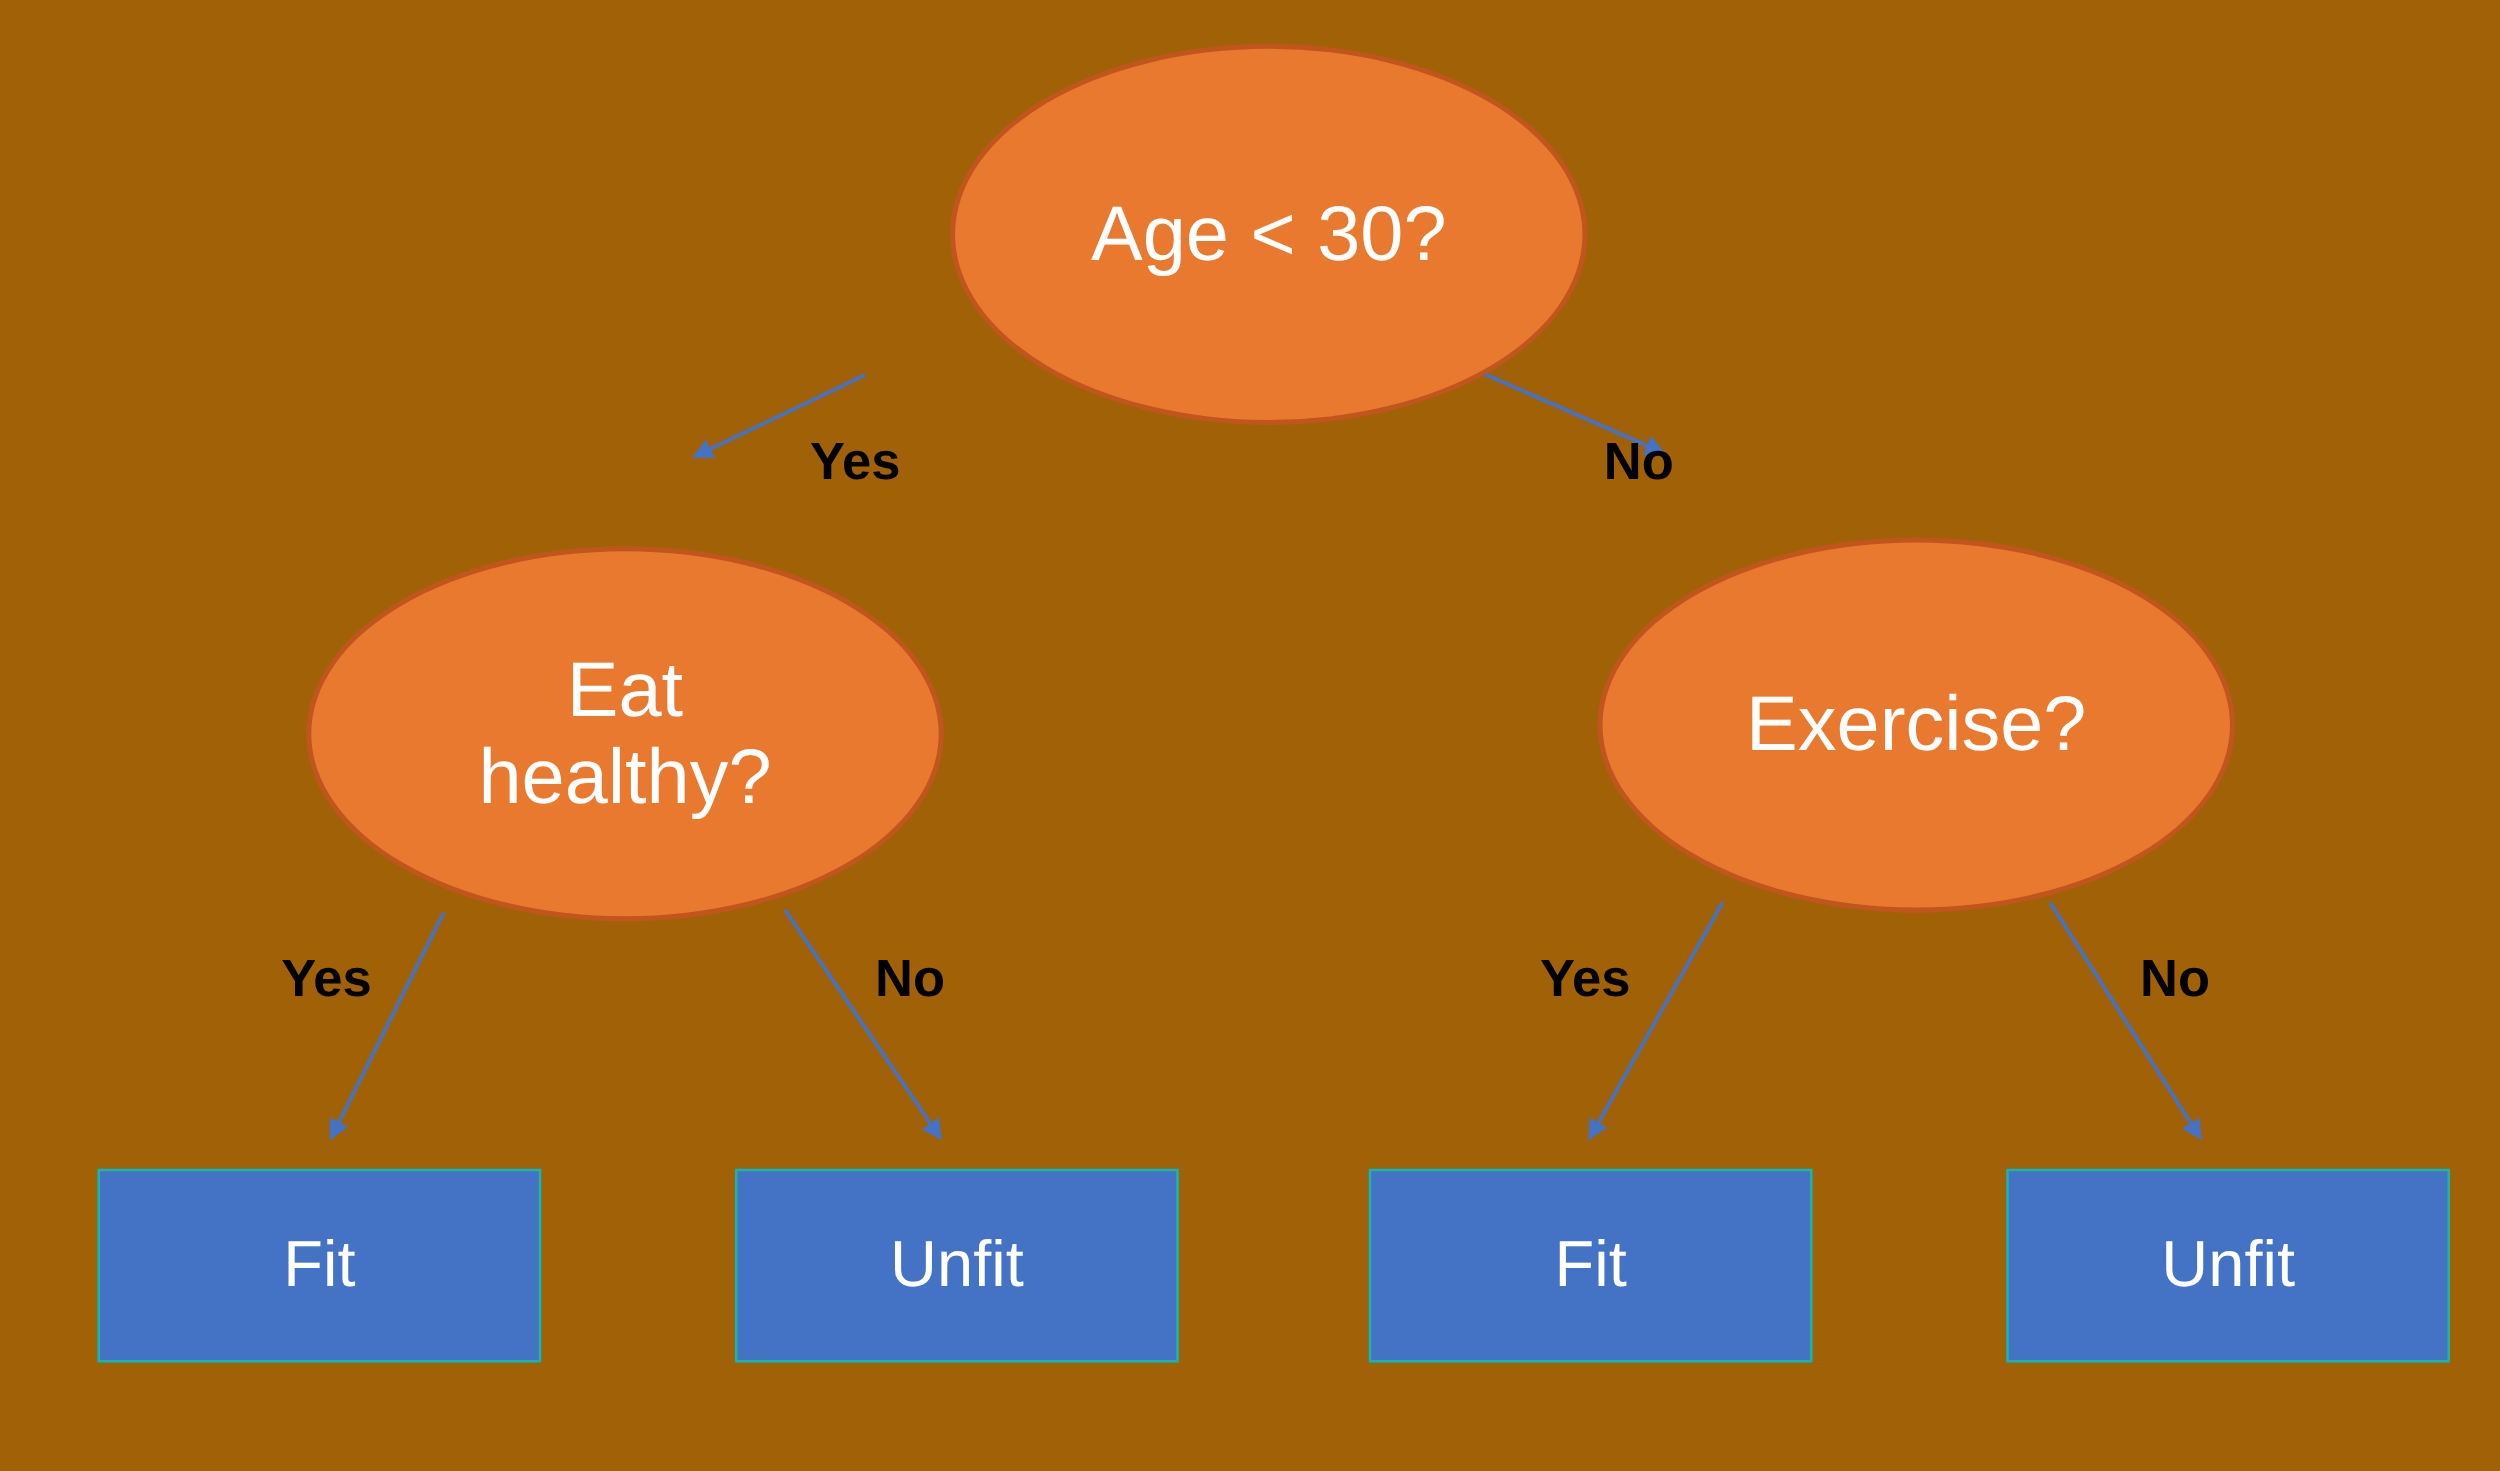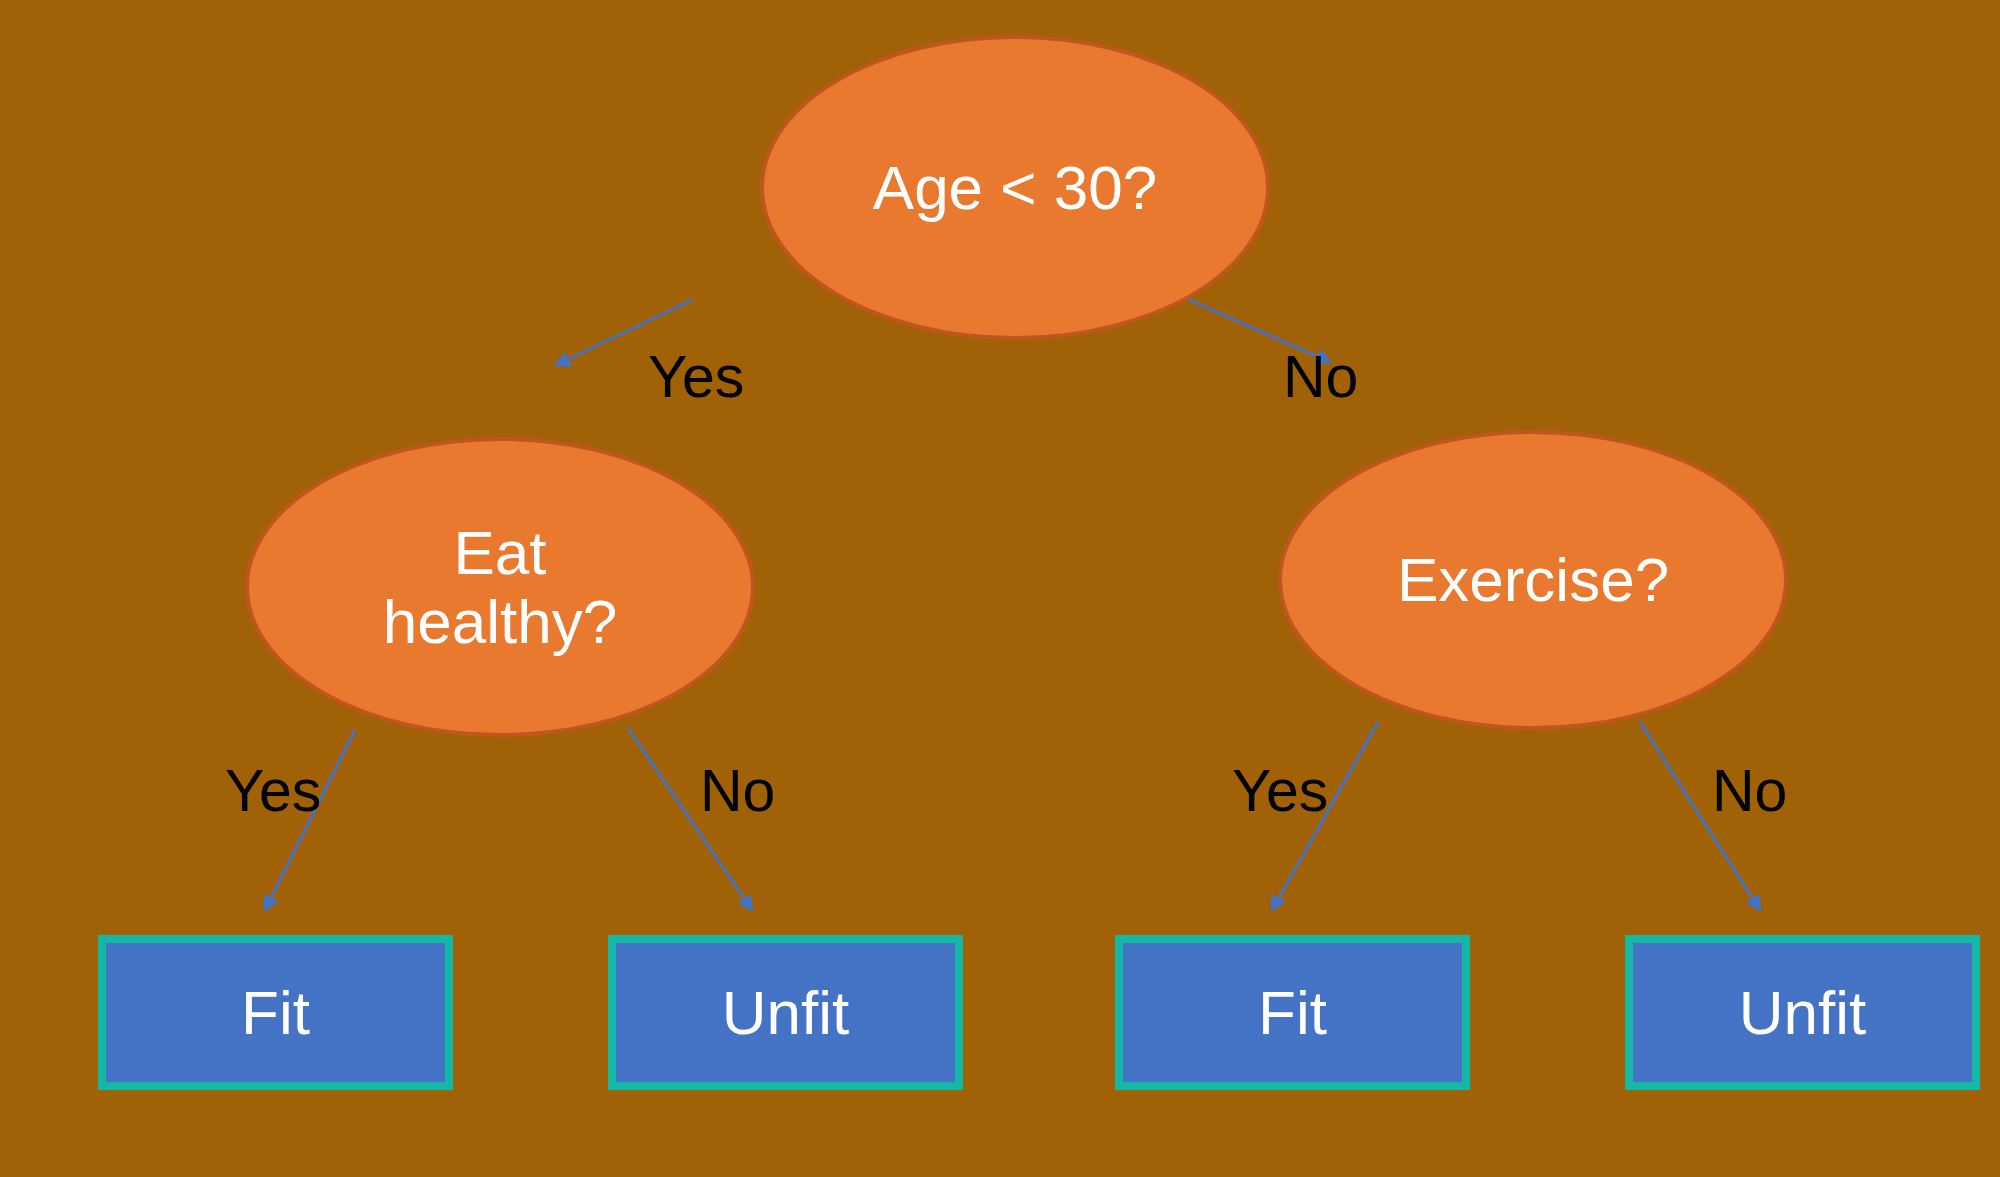--- a/index.html
+++ b/index.html
@@ -36,30 +36,30 @@
     white-space: pre-line;
   }
   .decision {
     border-radius: 50%;
     background: #E8792E;
     border: 4px solid #C0561E;
     font-size: 62px;
   }
   .leaf {
     background: #4472C4;
-    border: 8px solid #14b8a6;
-    font-size: 62px;
-    margin-left: 20px;
+    border: 2px solid #14b8a6;
+    font-size: 52px;
   }
   .edge-label {
     position: absolute;
     color: #000000;
-    font-size: 59px;
+    font-size: 42px;
     line-height: 1;
     white-space: nowrap;
+    font-weight: bold;
   }
 </style>
 </head>
 <body>
 
 <div id="canvas">
 
   <svg id="edges" viewBox="0 0 2000 1177" xmlns="http://www.w3.org/2000/svg">
     <defs>
       <marker id="arrowhead" markerWidth="5.5" markerHeight="5.5" refX="4.6" refY="2.75" orient="auto" markerUnits="strokeWidth">

